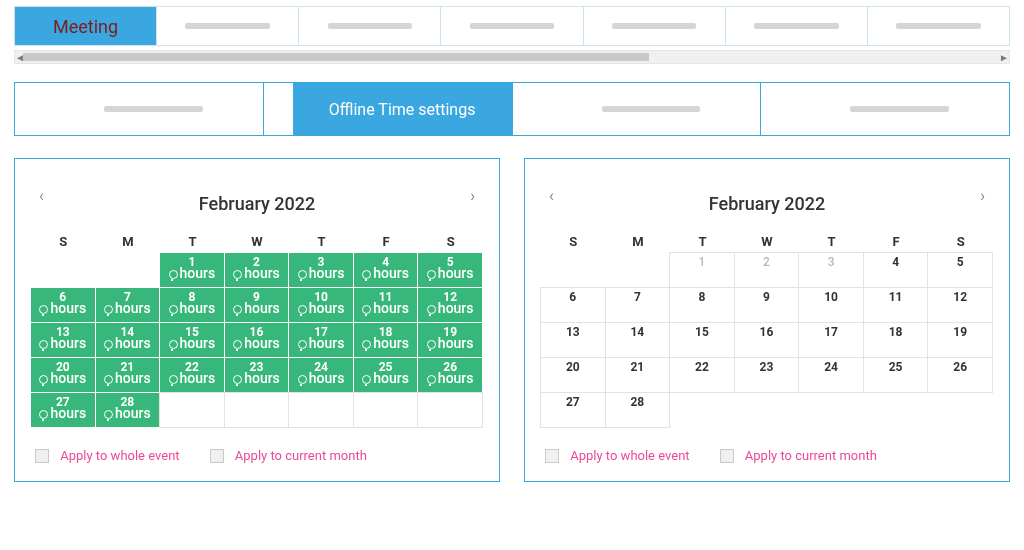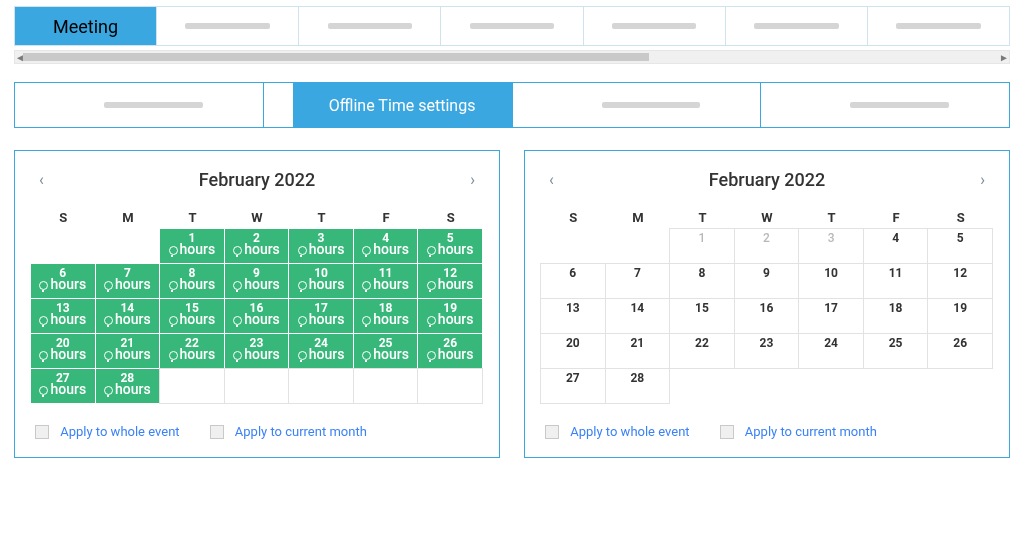--- a/index.html
+++ b/index.html
@@ -17,21 +17,21 @@
     border: 1px solid #cfe3ef;
   }
   .top-tab {
     flex: 1;
     height: 38px;
     display: flex;
     align-items: center;
     justify-content: center;
     border-right: 1px solid #cfe3ef;
     font-size: 18px;
-    color: #000000;
+    color: #7f1d1d;
   }
   .top-tab:last-child { border-right: none; }
   .top-tab.active { background:#3aa7e0; }
   .top-tab.placeholder .skeleton {
     width: 60%;
     height: 6px;
     background:#d5d5d5;
     border-radius: 2px;
   }
   
@@ -56,21 +56,21 @@
   .hscroll .arrow.left  { left:0; }
   .hscroll .arrow.right { right:0; }
   
   .sub-tabs {
     display:flex;
     border:1px solid #3aa7e0;
     margin-top: 18px;
   }
   .sub-tab {
     flex:1;
-    height:44px;
+    height:52px;
     display:flex;
     align-items:center;
     justify-content:center;
     border-right:1px solid #3aa7e0;
     font-size:16px;
     color:#fff;
     margin-left:29px;
   }
   .sub-tab:last-child { border-right:none; }
   .sub-tab.placeholder .skeleton {
@@ -100,20 +100,21 @@
     padding:0 8px 16px;
   }
   .cal-head .nav {
     color:#7b8a97;
     font-size:16px;
     cursor:pointer;
   }
   .cal-head .month {
     font-size:18px;
     font-weight:500;
+    margin-top:16px;
   }
   .weekdays {
     display:grid;
     grid-template-columns: repeat(7,1fr);
   }
   .weekday {
     text-align:center;
     font-weight:700;
     padding:4px 0;
     font-size:13px;
@@ -161,21 +162,21 @@
     left:11px; bottom:6px;
     width:2px;height:2px;
     background:#fff;
   }
   .panel .controls {
     display:flex;
     gap:30px;
     margin-top:20px;
     padding-left:4px;
     font-size:13px;
-    color:#3b82f6;
+    color:#ec4899;
     text-align:center;
   }
   .panel .check {
     width:14px;height:14px;
     border:1px solid #c9c9c9;
     background:#f0f0f0;
     display:inline-block;
     margin-right:8px;
     vertical-align:-3px;
   }

